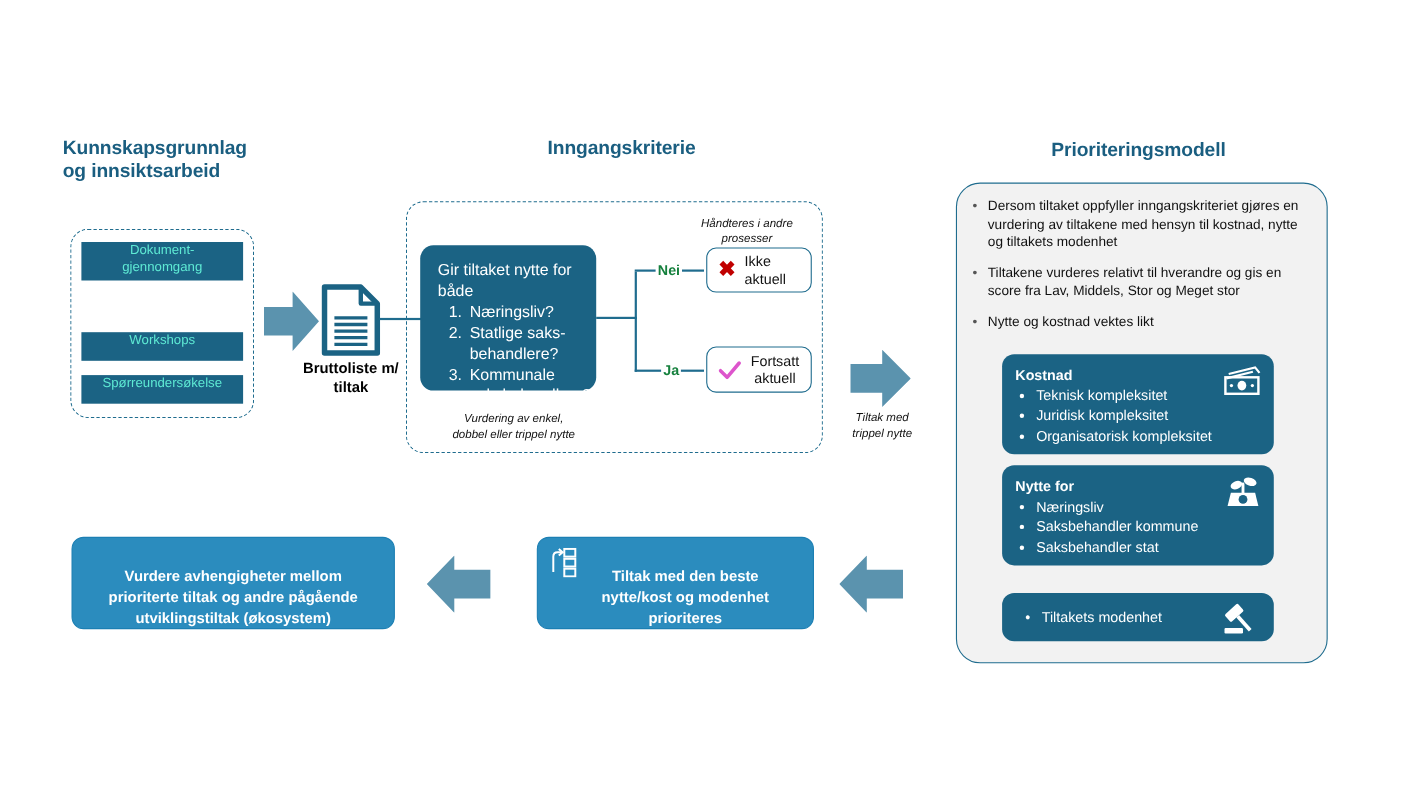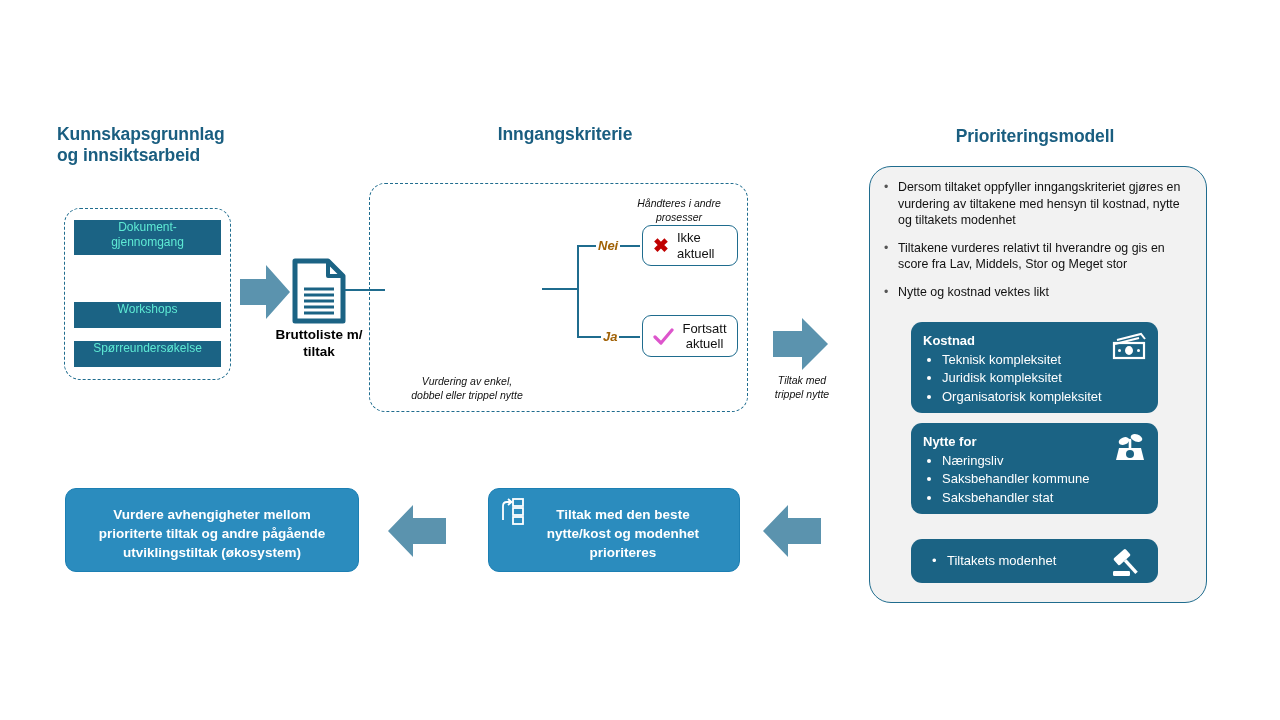--- a/index.html
+++ b/index.html
@@ -87,26 +87,25 @@
     line-height: 15.5px;
   }
 
   
   .line {
     position: absolute;
     background: #1F6C8E;
   }
   .branch-label {
     position: absolute;
-    color: #a16207;
+    color: #15803d;
     font-weight: bold;
     font-size: 13px;
     background: #ffffff;
     padding: 0 2px;
-    font-style: italic;
   }
 
   
   .caption {
     position: absolute;
     font-style: italic;
     font-size: 10.5px;
     line-height: 14px;
     color: #111111;
     text-align: center;
@@ -182,24 +181,24 @@
     position: absolute;
     background: #2B8CBE;
     border: 1.6px solid #1C7FB3;
     border-radius: 11px;
     box-sizing: border-box;
     color: #ffffff;
     font-weight: bold;
     font-size: 13.5px;
     line-height: 19px;
     display: flex;
-    align-items: flex-start;
+    align-items: flex-end;
     justify-content: center;
     text-align: center;
-    padding: 16px 12px;
+    padding: 0 12px;
   }
 
   
   .arrow { position: absolute; }
 
   .x-mark {
     color: #C00000;
     font-size: 19px;
     font-weight: bold;
     line-height: 1;
@@ -255,20 +254,29 @@
 
   <div class="label-bold" style="left:258px; top:326px; width:122px;">
     <div>Bruttoliste m/</div>
     <div>tiltak</div>
   </div>
 
   <div class="line" style="left:345px; top:289px; width:40px; height:2.4px;"></div>
 
   <div class="dashed-box" style="left:369px; top:183px; width:379px; height:229px;"></div>
 
+  <div class="decision-card" style="left:382px; top:223px; width:160px; height:132px;">
+    <div>Gir tiltaket nytte for</div>
+    <div>både</div>
+    <ol>
+      <li>Næringsliv?</li>
+      <li>Statlige saks-behandlere?</li>
+      <li>Kommunale saksbehandlere?</li>
+    </ol>
+  </div>
 
   <div class="caption" style="left:392px; top:374px; width:150px;">
     <div>Vurdering av enkel,</div>
     <div>dobbel eller trippel nytte</div>
   </div>
 
   <div class="line" style="left:542px; top:288px; width:37px; height:2.4px;"></div>
   <div class="line" style="left:577px; top:247px; width:2.4px; height:91px;"></div>
 
   <div class="line" style="left:577px; top:245px; width:63px; height:2.4px;"></div>

